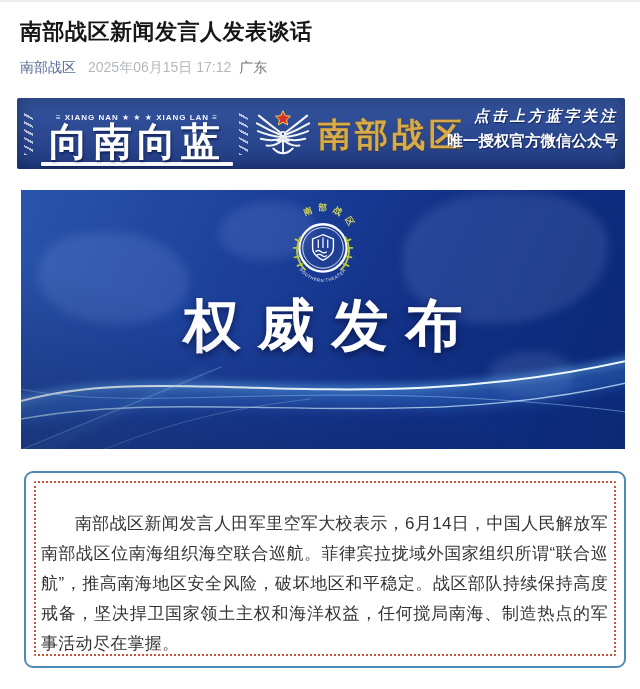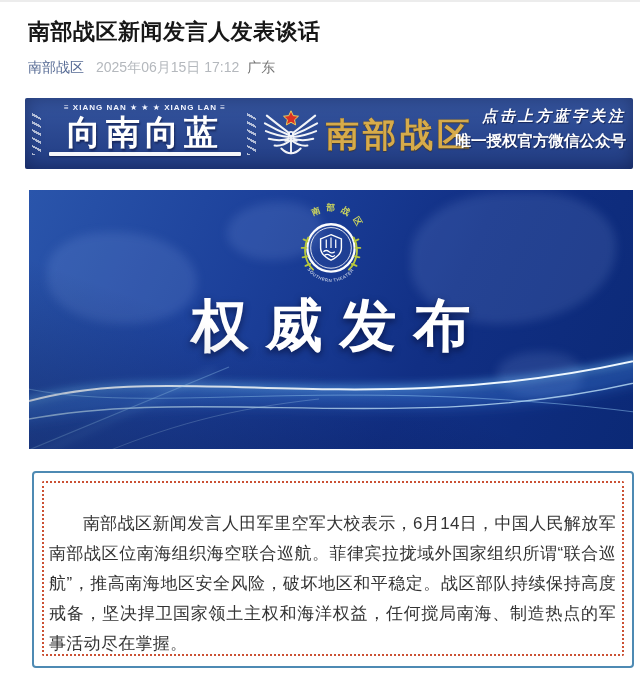--- a/index.html
+++ b/index.html
@@ -4,21 +4,21 @@
 <style>
   * { box-sizing: border-box; }
   html,body { margin:0; padding:0; }
   body {
     width:640px; height:689px;
     background:#ffffff;
     font-family:"Liberation Sans","DejaVu Sans",sans-serif;
     overflow:hidden;
     border-top:2px solid #ececec;
   }
-  .content { padding:0 28px; }
+  .content { padding:0 20px; }
 
   
   .article-title {
     margin-top:15px;
     font-size:22px; line-height:29px; font-weight:700;
     color:#171717; letter-spacing:0.5px;
   }
   .meta-row { margin-top:13px; font-size:14px; display:flex; align-items:center; }
   .meta-account { color:#576b95; margin-right:12px; cursor:pointer; }
   .meta-date { color:#b4b8bd; margin-right:8px; }
@@ -33,27 +33,27 @@
     background:linear-gradient(180deg,#35559f 0%,#2a478f 55%,#213c83 100%);
     box-shadow:inset 0 0 18px rgba(0,0,25,.35);
     overflow:hidden; cursor:pointer;
   }
   .ornament {
     position:absolute; top:15px; width:9px; height:42px; opacity:.75;
     background:repeating-linear-gradient(28deg, rgba(255,255,255,.85) 0 2px, transparent 2px 7px);
   }
   .ornament.left  { left:7px; }
   .ornament.mid   { left:222px; }
-  .slogan-block { position:absolute; left:24px; top:5px; width:192px; text-align:center; color:#fff; }
+  .slogan-block { position:absolute; left:24px; top:15px; width:192px; text-align:center; color:#fff; }
   .slogan-top {
     font-size:8px; letter-spacing:1px; line-height:10px;
     color:#f2f5ff; white-space:nowrap; font-weight:700;
   }
   .slogan-main {
-    font-size:34px; font-weight:900; letter-spacing:5px; line-height:38px;
+    font-size:39px; font-weight:900; letter-spacing:5px; line-height:38px;
     text-shadow:1px 2px 2px rgba(0,0,30,.45); white-space:nowrap;
   }
   .slogan-underline {
     height:4px; background:#f5f7fb; margin-top:1px; border-radius:1px;
     box-shadow:0 1px 2px rgba(0,0,30,.4);
   }
   .banner-emblem { position:absolute; left:237px; top:7px; }
   .banner-brand {
     position:absolute; left:301px; top:15px;
     font-size:33px; font-weight:900; letter-spacing:4px; white-space:nowrap;
@@ -96,21 +96,21 @@
     position:absolute; inset:0;
     background:linear-gradient(200deg, rgba(0,0,40,0) 60%, rgba(4,12,50,.35) 100%);
     pointer-events:none;
   }
 
   
   .article-box {
     position:relative; margin-top:22px; margin-left:4px;
     width:602px; height:197px;
     background:#fff;
-    border:2px solid #4e8ab3; border-radius:4px;
+    border:2px solid #4e8ab3; border-radius:9px;
   }
   .dotted-frame {
     position:absolute; left:8px; right:8px; top:8px; bottom:10px;
     border:2px dotted #cb5134; border-radius:2px;
     pointer-events:none;
   }
   .article-paragraph {
     position:relative; margin:0;
     padding:36px 16px 0 15px;
     font-size:17px; line-height:30px; color:#333;

